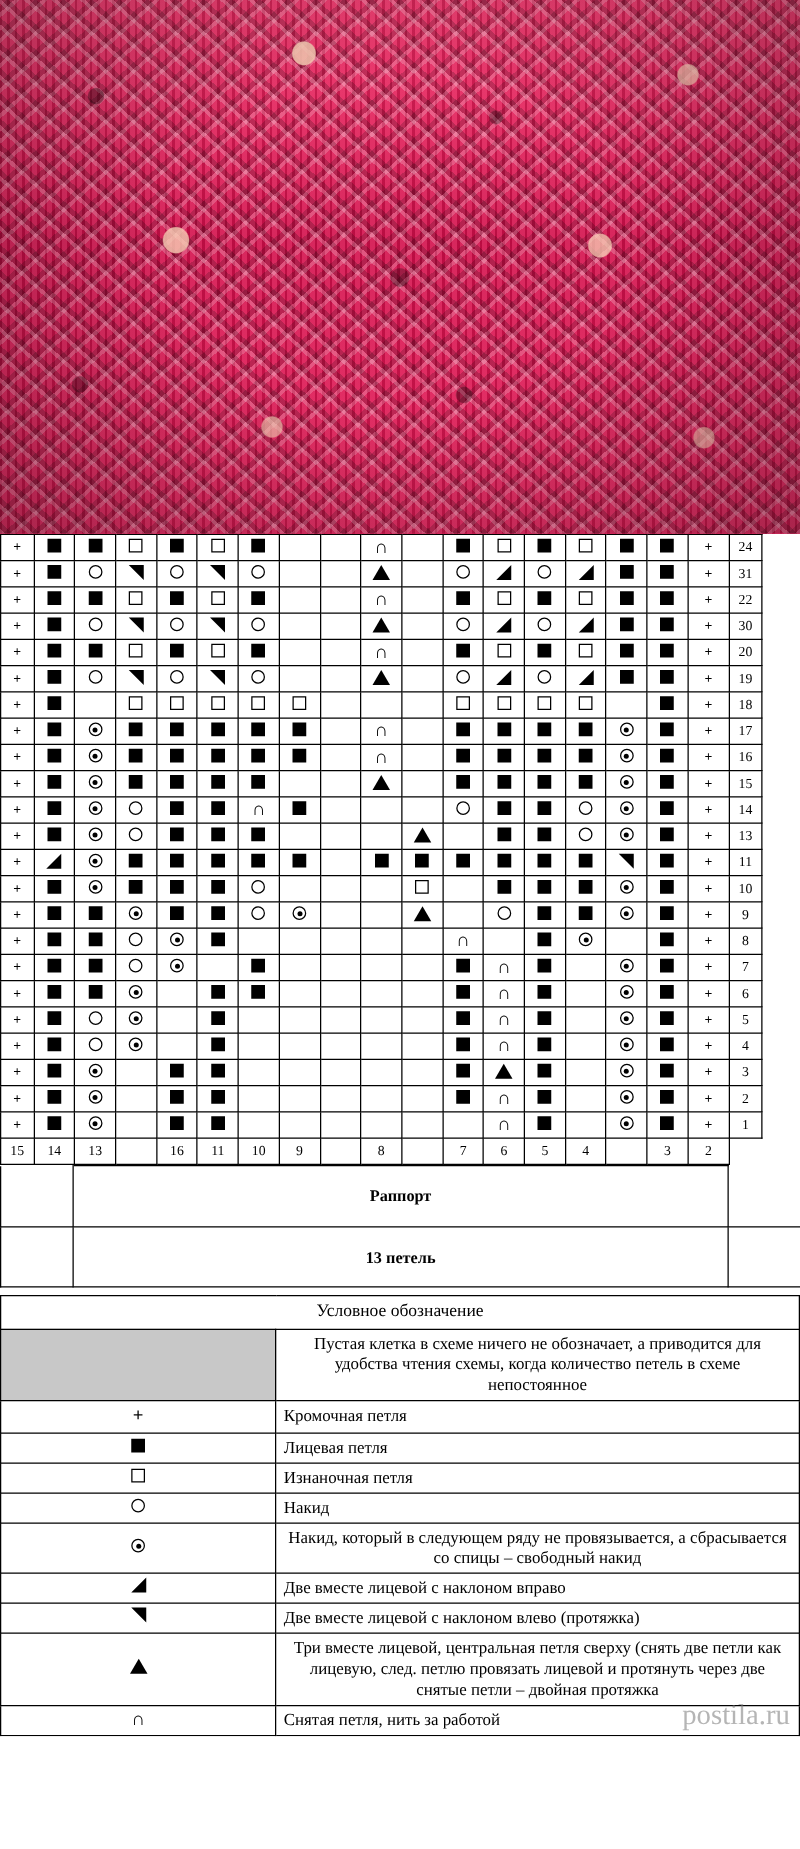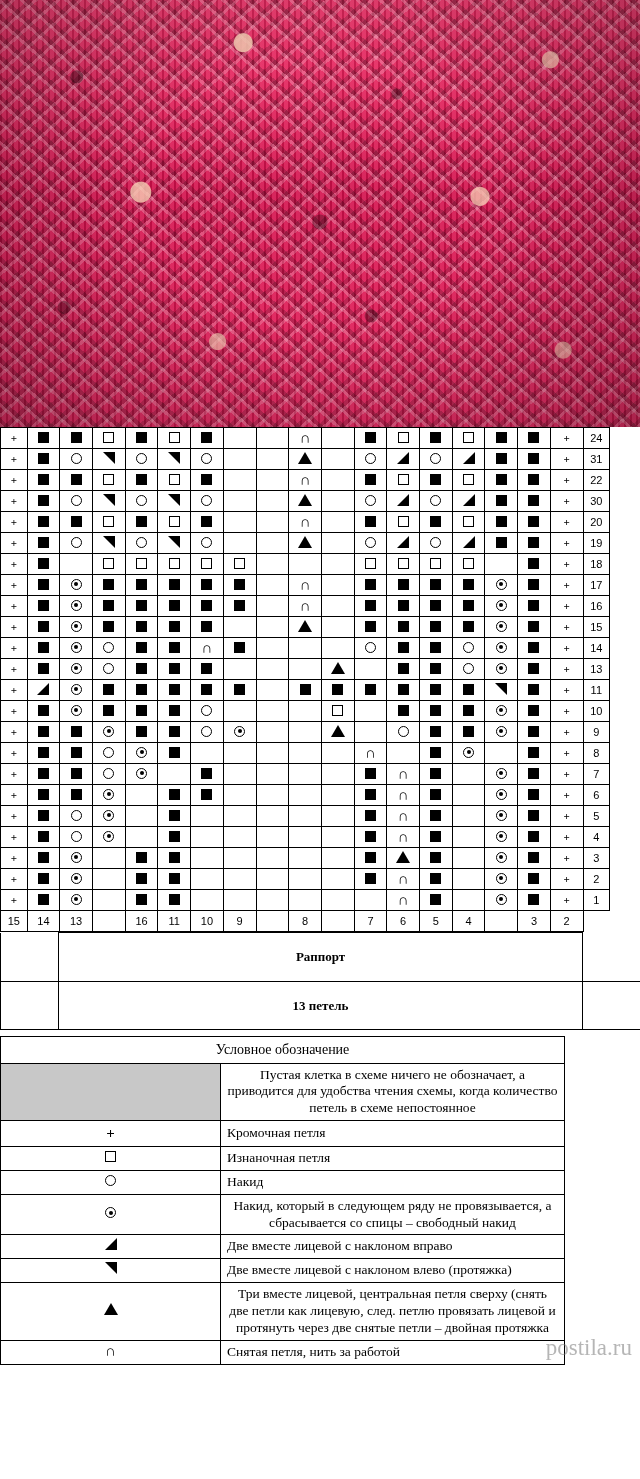--- a/index.html
+++ b/index.html
@@ -54,21 +54,21 @@
     text-align:center;
     vertical-align:middle;
     font-size:11px;
     padding:0;
     line-height:1;
     background:#fff;
   }
   td.gray { background:#c8c8c8; }
   td.num {
     font-size:12px;
-    font-family:Liberation Sans, sans-serif;
+    font-family:Liberation Serif, serif;
   }
   td.edge { font-size:14px; font-weight:bold; }
   .sym { display:inline-block; line-height:1; }
   .s-knit { width:11px; height:11px; background:#000; }
   .s-purl { width:11px; height:11px; border:1.6px solid #000; background:#fff; }
   .s-yo {
     width:11px; height:11px; border:1.6px solid #000; border-radius:50%;
     background:#fff;
   }
   .s-yofree {
@@ -89,21 +89,21 @@
   table.rapport td {
     border:1px solid #000;
     text-align:center;
     font-size:13px;
     font-weight:bold;
     padding:15px 0;
     line-height:1.35;
   }
   table.rapport td.blank { border-top:none; }
   
-  table.legend { border-collapse:collapse; width:565px; table-layout:fixed; margin-top:6px; }
+  table.legend { border-collapse:collapse; width:640px; table-layout:fixed; margin-top:6px; }
   table.legend td, table.legend th {
     border:1px solid #000;
     font-size:13.5px;
     padding:3px 6px;
     vertical-align:middle;
     line-height:1.25;
   }
   table.legend th {
     text-align:center;
     font-weight:normal;
@@ -696,20 +696,24 @@
     <tbody id="legend-body">
         <tr>
           <td class="lg-sym grayfill"></td>
           <td class="lg-txt center">Пустая клетка в схеме ничего не обозначает, а приводится для удобства чтения схемы, когда количество петель в схеме непостоянное</td>
         </tr>
         <tr>
           <td class="lg-sym" style="font-size: 15px; font-weight: bold;">+</td>
           <td class="lg-txt">Кромочная петля</td>
         </tr>
         <tr>
+          <td class="lg-sym"><span class="sym s-knit"></span></td>
+          <td class="lg-txt">Лицевая петля</td>
+        </tr>
+        <tr>
           <td class="lg-sym"><span class="sym s-purl"></span></td>
           <td class="lg-txt">Изнаночная петля</td>
         </tr>
         <tr>
           <td class="lg-sym"><span class="sym s-yo"></span></td>
           <td class="lg-txt">Накид</td>
         </tr>
         <tr>
           <td class="lg-sym"><span class="sym s-yofree"></span></td>
           <td class="lg-txt center">Накид, который в следующем ряду не провязывается, а сбрасывается со спицы – свободный накид</td>

